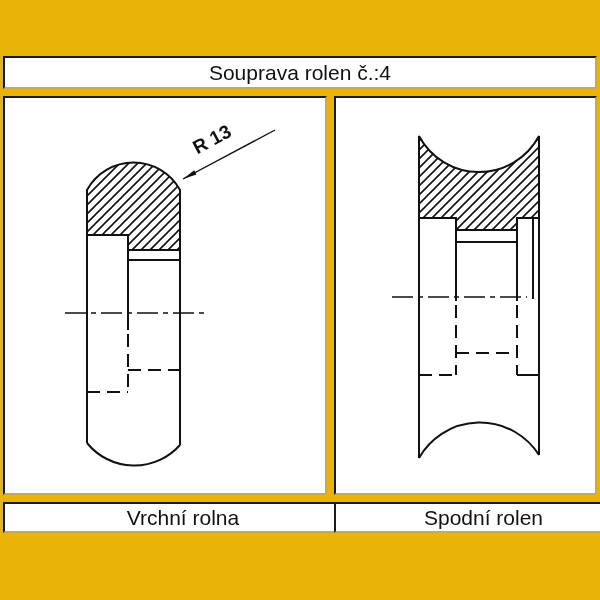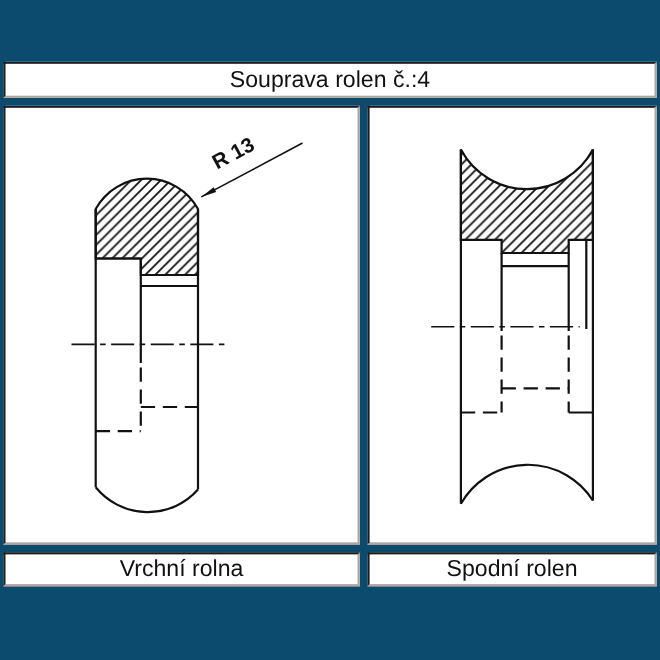--- a/index.html
+++ b/index.html
@@ -1,29 +1,29 @@
 <!DOCTYPE html>
 <html><head>
 <meta charset="utf-8">
 <style>
   html,body{margin:0;padding:0;background:#ffffff;width:600px;height:600px;
             font-family:"Liberation Sans", sans-serif;}
-  .sheet{position:absolute;left:0;top:0;width:600px;height:600px;background:#0c4a6e;}
+  .sheet{position:absolute;left:0;top:0;width:600px;height:600px;background:#eab308;}
   .cell{position:absolute;background:#ffffff;box-sizing:content-box;
         border-style:solid;border-width:2px;
         border-top-color:#1c1c1c;border-left-color:#1c1c1c;
         border-bottom-color:#a8a8a8;border-right-color:#a8a8a8;}
   .title-cell{left:3px;top:56px;width:590px;height:29px;
               display:flex;align-items:center;justify-content:center;}
   .title-cell span{font-size:21px;color:#111;}
   .draw-left{left:3px;top:96px;width:320px;height:395px;}
   .draw-right{left:334px;top:96px;width:259px;height:395px;}
   .label-left{left:3px;top:502px;width:320px;height:27px;}
   .label-right{left:334px;top:502px;width:259px;height:27px;}
-  .label-cell{display:flex;align-items:center;justify-content:center;}
+  .label-cell{display:flex;align-items:center;justify-content:center;padding-left:18px;}
   .label-cell span{font-size:21px;color:#111;}
   svg{display:block;}
   .ln{stroke:#111111;stroke-width:2;fill:none;}
   .thin{stroke:#111111;stroke-width:1.4;fill:none;}
   .hid{stroke:#111111;stroke-width:2;fill:none;stroke-dasharray:13 7;}
   .cl{stroke:#111111;stroke-width:1.5;fill:none;stroke-dasharray:21 5 5 5;}
   .hatched{fill:url(#hatchP);stroke:#111111;stroke-width:2;}
   .hatched2{fill:url(#hatchP2);stroke:#111111;stroke-width:2;}
   .rlabel{font-size:19px;font-weight:bold;fill:#111111;
           font-family:"Liberation Sans", sans-serif;}

